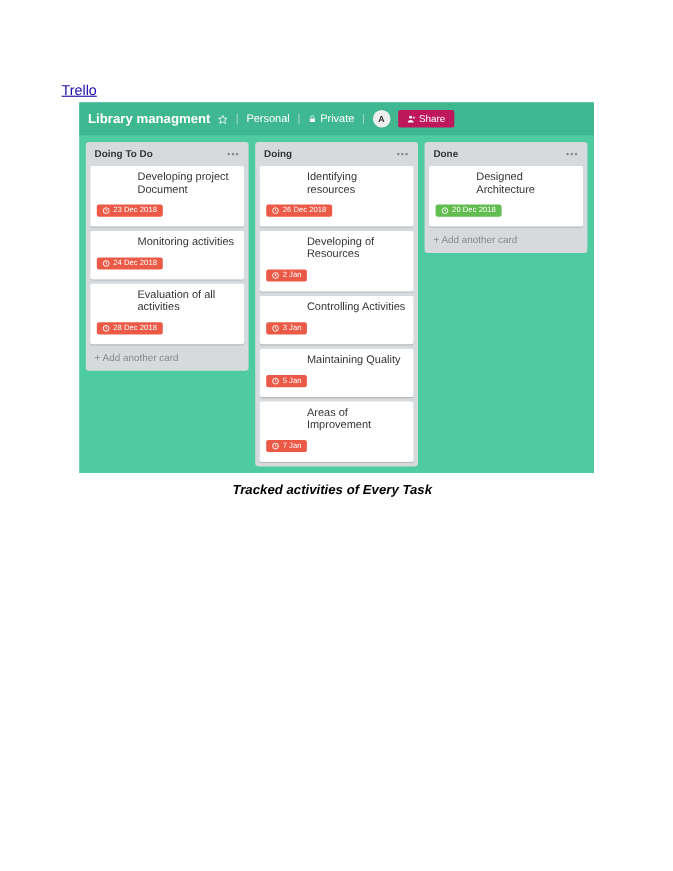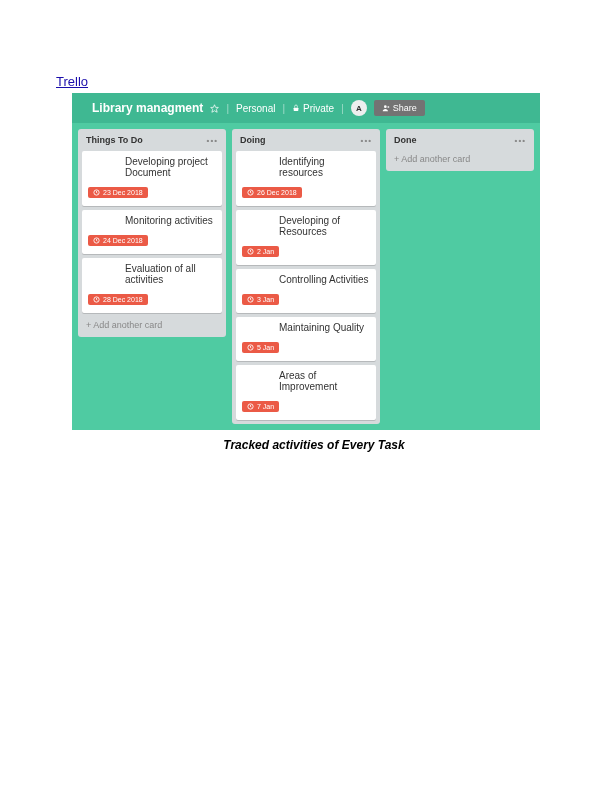--- a/index.html
+++ b/index.html
@@ -25,38 +25,38 @@
       width: 468px;
       height: 337px;
       background: #4fcba2;
       overflow: hidden;
     }
     .board-header {
       height: 30px;
       background: #3fb892;
       display: flex;
       align-items: center;
-      padding: 0 20px;
+      padding: 0 8px;
       gap: 7px;
       color: #fff;
       font-size: 10px;
     }
     .board-name { font-weight: bold; font-size: 12px; }
     .star-btn {
       width: 9px; height: 9px; display: inline-block;
     }
     .sep { color: rgba(255,255,255,0.5); }
     .avatar {
       width: 16px; height: 16px; border-radius: 50%;
       background: #eee; color: #333;
       display: inline-flex; align-items: center; justify-content: center;
       font-size: 8px; font-weight: bold;
     }
     .share-btn {
-      background: #737373;
+      background: #be185d;
       border-radius: 2px;
       padding: 3px 8px;
       display: inline-flex;
       align-items: center;
       gap: 3px;
       font-size: 9px;
     }
     .lists {
       display: flex;
       gap: 6px;
@@ -109,21 +109,21 @@
       width: 7px; height: 7px;
     }
     .add-card {
       font-size: 9px;
       color: #888;
       padding: 3px 4px;
     }
     .caption {
       position: absolute;
       top: 438px;
-      left: 80px;
+      left: 68px;
       width: 468px;
       text-align: center;
       font-style: italic;
       font-weight: bold;
       font-size: 12px;
       color: #000;
     }
     .lock-icon, .person-icon { width: 8px; height: 8px; }
   </style>
 </head>
@@ -158,21 +158,21 @@
           <line x1="19" y1="6" x2="19" y2="12" stroke="#fff" stroke-width="2"></line>
           <line x1="16" y1="9" x2="22" y2="9" stroke="#fff" stroke-width="2"></line>
         </svg>
       <span>Share</span>
     </span>
   </div>
 
   <div class="lists" id="lists">
       <div class="list">
         <div class="list-header">
-          <span>Things To Do</span>
+          <span>Doing To Do</span>
           <span class="list-menu">•••</span>
         </div>
         <div class="card"><div class="card-title">Developing project Document</div><span class="badge">
             <svg class="clock-icon" viewBox="0 0 24 24" fill="none" stroke="currentColor" stroke-width="3">
               <circle cx="12" cy="12" r="9"></circle>
               <path d="M12 7v5l3 2"></path>
             </svg>
             <span>23 Dec 2018</span>
           </span></div>
         <div class="card"><div class="card-title">Monitoring activities</div><span class="badge">
@@ -230,18 +230,25 @@
               <path d="M12 7v5l3 2"></path>
             </svg>
             <span>7 Jan</span>
           </span></div>
       </div>
       <div class="list">
         <div class="list-header">
           <span>Done</span>
           <span class="list-menu">•••</span>
         </div>
+        <div class="card"><div class="card-title">Designed Architecture</div><span class="badge green">
+            <svg class="clock-icon" viewBox="0 0 24 24" fill="none" stroke="currentColor" stroke-width="3">
+              <circle cx="12" cy="12" r="9"></circle>
+              <path d="M12 7v5l3 2"></path>
+            </svg>
+            <span>20 Dec 2018</span>
+          </span></div>
         <div class="add-card"><span>+ </span><span>Add another card</span></div>
       </div>
     </div>
 </div>
 
 <div class="caption">Tracked activities of Every Task</div>
 
 </body></html>

